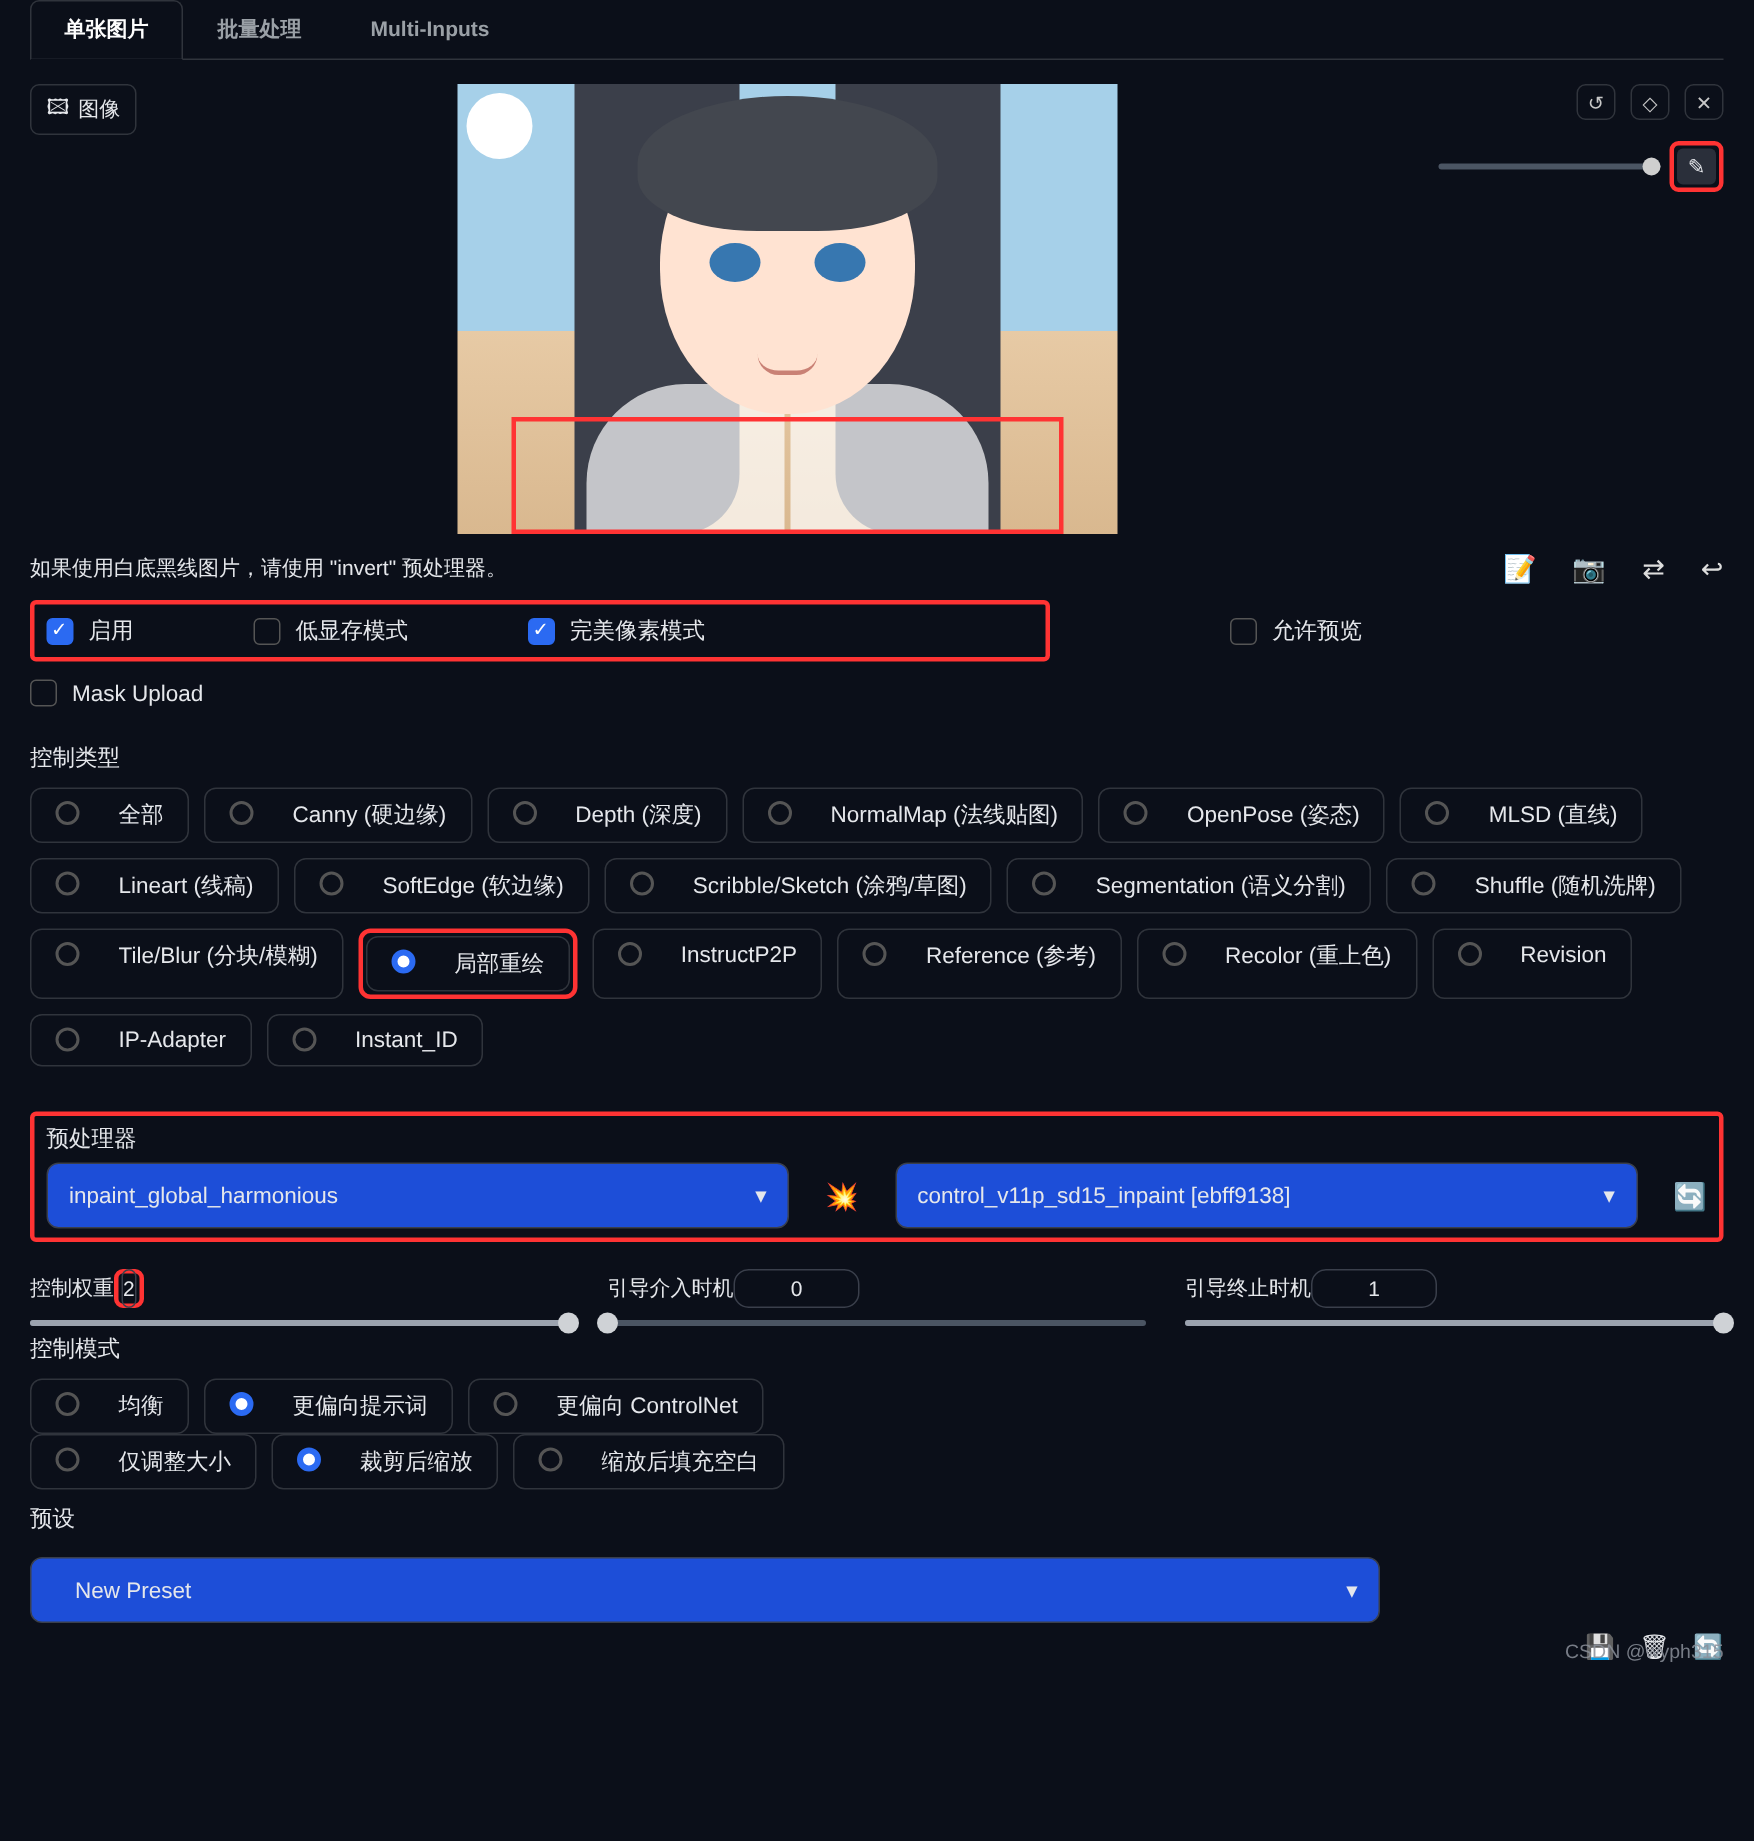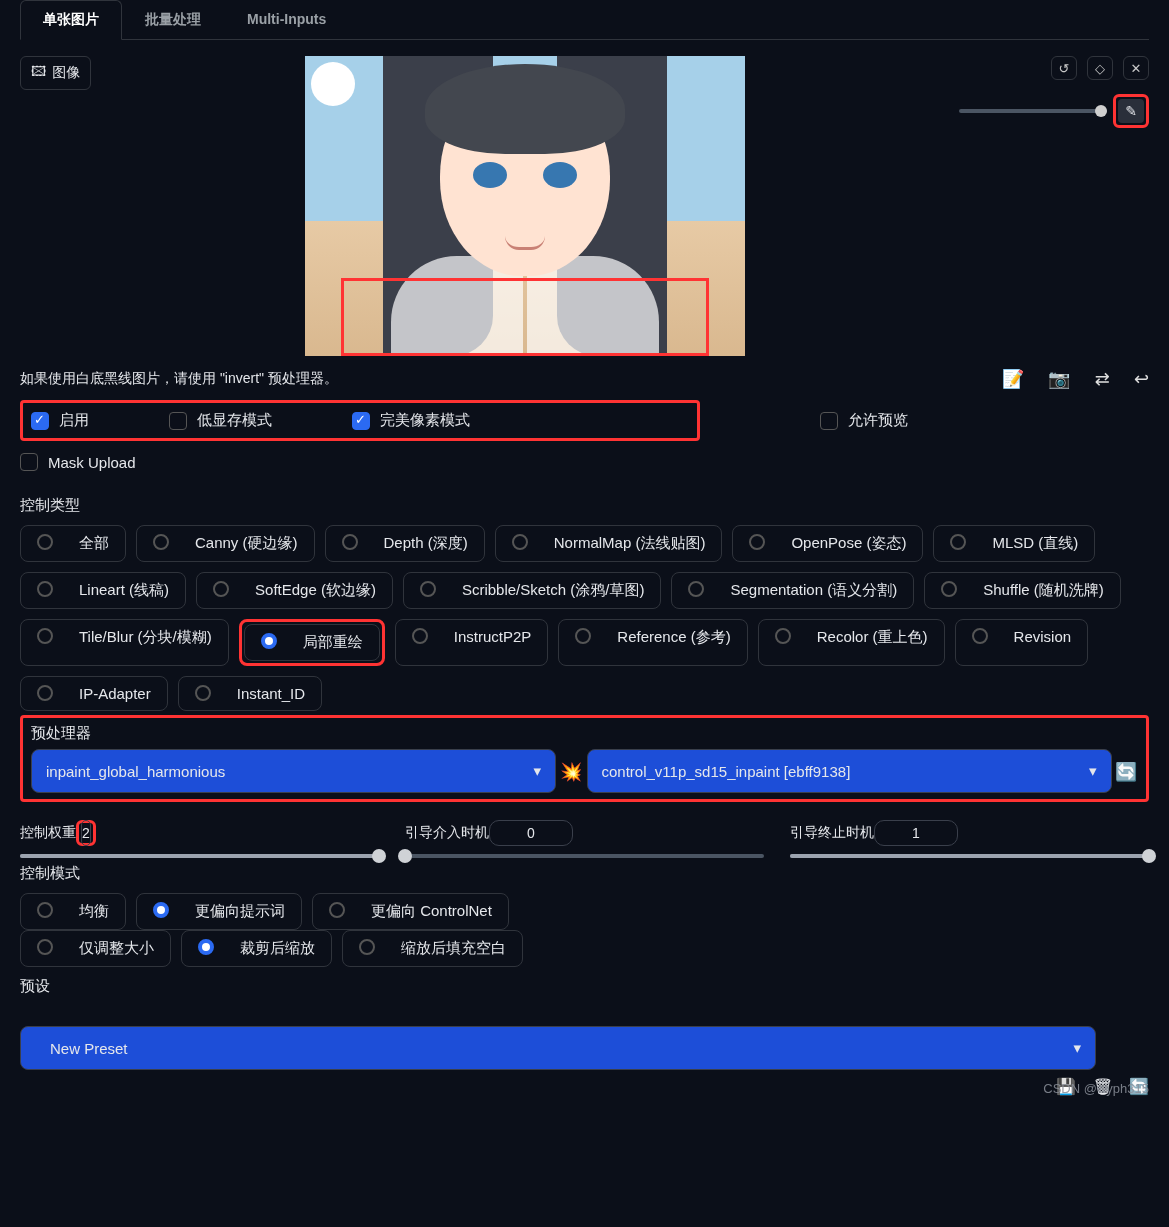--- a/index.html
+++ b/index.html
@@ -53,39 +53,39 @@
 
   
   .radio-wrap { display: flex; flex-wrap: wrap; gap: 10px; }
   .pill { display: inline-flex; align-items: flex-start; gap: 26px; padding: 8px 16px; border: 1px solid #30343c; border-radius: 8px; font-size: 15px; }
   .radio-dot { width: 16px; height: 16px; border-radius: 50%; border: 2px solid #555; display: inline-block; }
   .radio-dot.on { border: 4px solid #2b6af2; background: #fff; }
   .pill-hl { border: 3px solid #f33; border-radius: 8px; padding: 2px; }
   .pill-hl .pill { border: 1px solid #30343c; }
 
   
-  .selects-hl { border: 3px solid #f33; border-radius: 4px; padding: 6px 8px; margin-top: 4px; display: flex; gap: 4px; align-items: flex-end; }
+  .selects-hl { border: 3px solid #f33; border-radius: 4px; padding: 6px 8px; margin-top: 30px; display: flex; gap: 24px; align-items: flex-end; }
   .sel-block { flex: 1; display: flex; flex-direction: column; gap: 6px; }
   .sel-label { font-size: 15px; }
   .select { background: #1d4ed8; border: 1px solid #3a3f4b; border-radius: 8px; padding: 12px 14px; display: flex; justify-content: space-between; align-items: center; font-size: 15px; }
   .bang { font-size: 18px; margin-bottom: 10px; }
   .refresh-ic { margin-bottom: 10px; font-size: 18px; }
 
   
   .sliders { display: flex; gap: 26px; padding-top: 18px; }
   .sl-col { flex: 1; display: flex; flex-direction: column; gap: 8px; }
   .sl-head { display: flex; justify-content: flex-start; align-items: center; }
   .valbox { width: 84px; text-align: center; border: 1px solid #3a3f4b; border-radius: 10px; padding: 4px 0; }
   .valbox-hl { border: 3px solid #f33; border-radius: 6px; padding: 2px; }
   .track { height: 4px; background: #4b5563; border-radius: 2px; position: relative; }
   .track .fill { position: absolute; left: 0; top: 0; bottom: 0; background: #9ca3af; border-radius: 2px; }
   .thumb { position: absolute; top: -5px; width: 14px; height: 14px; border-radius: 50%; background: #cfd2d6; }
 
   .preset-label { padding-top: 10px; }
-  .preset-sel { margin-top: 20px; width: 1076px; padding-left: 29px; }
+  .preset-sel { margin-top: 6px; width: 900px; padding-left: 29px; }
 
   .footer-icons { position: absolute; right: 20px; bottom: 14px; display: flex; gap: 16px; font-size: 16px; }
   .watermark { position: absolute; right: 20px; bottom: 14px; color: #8a8f99; font-size: 13px; opacity: .85; }
 </style>
 </head>
 <body>
 
 <div class="app">
 
   <div class="tabs">

